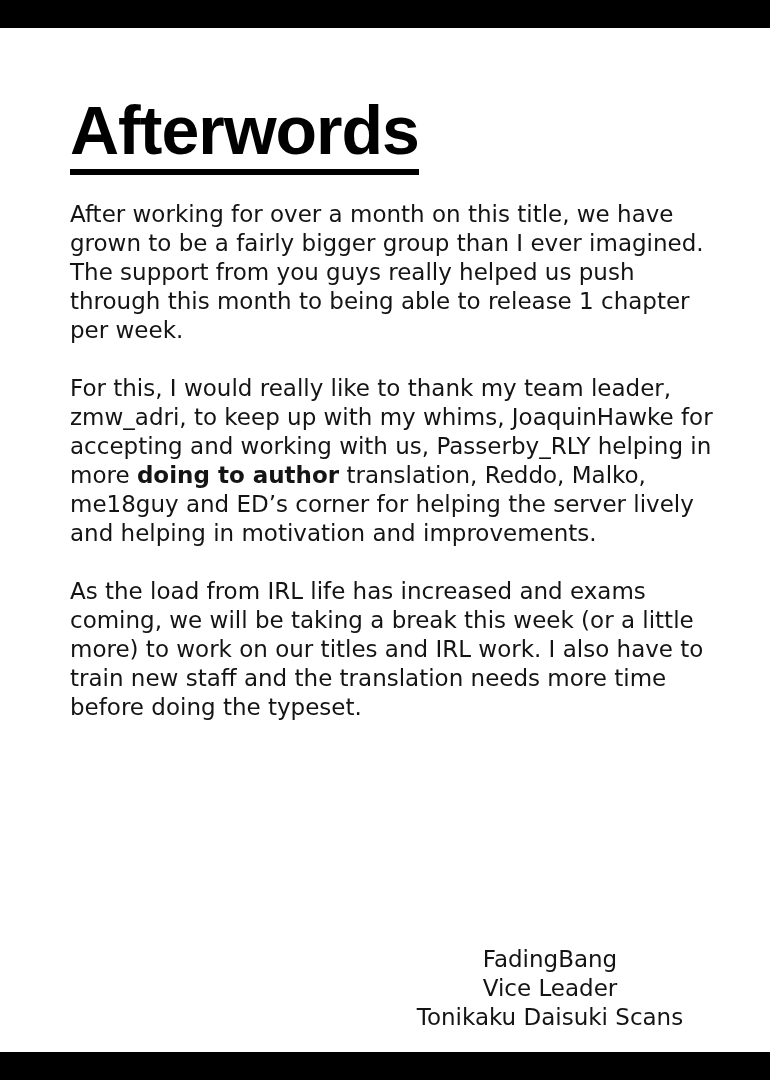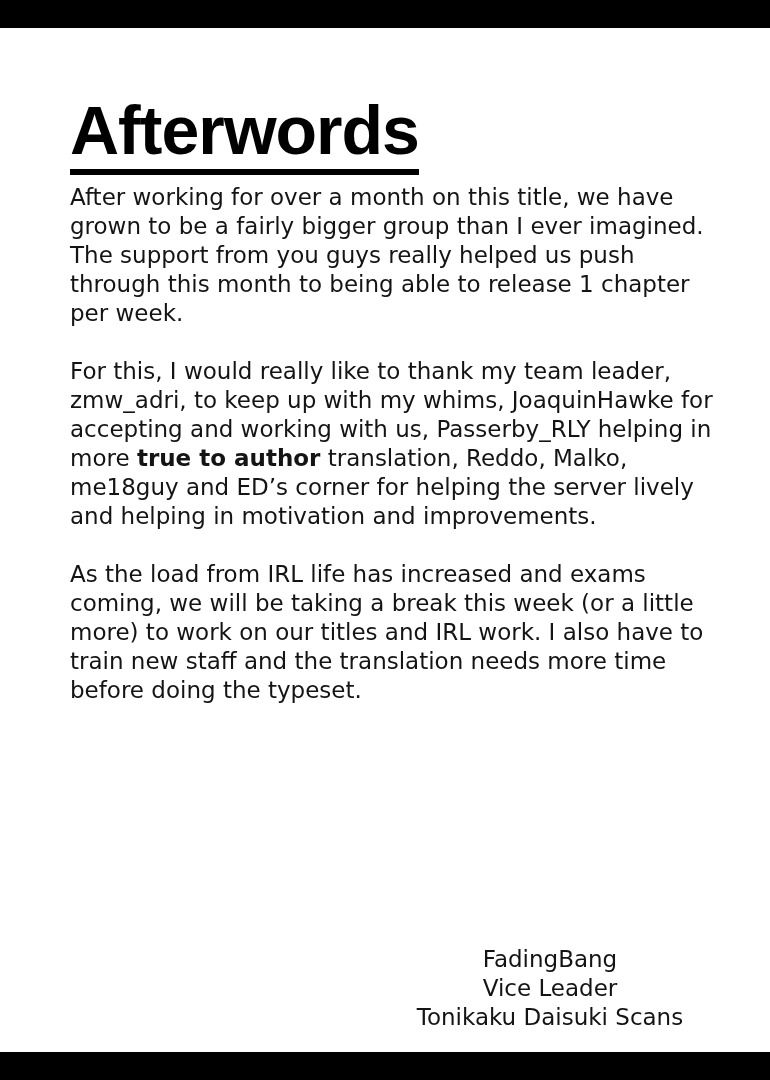--- a/index.html
+++ b/index.html
@@ -33,21 +33,21 @@
     line-height: 68px;
     letter-spacing: -1px;
     color: #000000;
     padding-bottom: 5px;
     border-bottom: 6px solid #000000;
   }
 
   .afterword-body {
     position: absolute;
     left: 70px;
-    top: 183px;
+    top: 200px;
     width: 645px;
     font-size: 23px;
     line-height: 29px;
     color: #141414;
   }
   .afterword-body p {
     margin: 0 0 29px 0;
   }
   .bold-phrase {
     font-weight: 700;
@@ -66,21 +66,21 @@
 </style>
 </head>
 <body>
 
 <div class="trim-bar top"></div>
 
 <h1 class="page-title">Afterwords</h1>
 
 <div class="afterword-body">
   <p><span>After working for over a month on this title, we have grown to be a fairly bigger group than I ever imagined. The support from you guys really helped us push through this month to being able to release 1 chapter per week.</span></p>
-  <p><span>For this, I would really like to thank my team leader, zmw_adri, to keep up with my whims, JoaquinHawke for accepting and working with us, Passerby_RLY helping in more </span><span class="bold-phrase">true to author</span><span> translation, Reddo, Malko, me18guy and ED’s corner for helping the server lively and helping in motivation and improvements.</span></p>
+  <p><span>For this, I would really like to thank my team leader, zmw_adri, to keep up with my whims, JoaquinHawke for accepting and working with us, Passerby_RLY helping in more </span><span class="bold-phrase">doing to author</span><span> translation, Reddo, Malko, me18guy and ED’s corner for helping the server lively and helping in motivation and improvements.</span></p>
   <p><span>As the load from IRL life has increased and exams coming, we will be taking a break this week (or a little more) to work on our titles and IRL work. I also have to train new staff and the translation needs more time before doing the typeset.</span></p>
 </div>
 
 <div class="signature">
   <div>FadingBang</div>
   <div>Vice Leader</div>
   <div>Tonikaku Daisuki Scans</div>
 </div>
 
 <div class="trim-bar bottom"></div>

